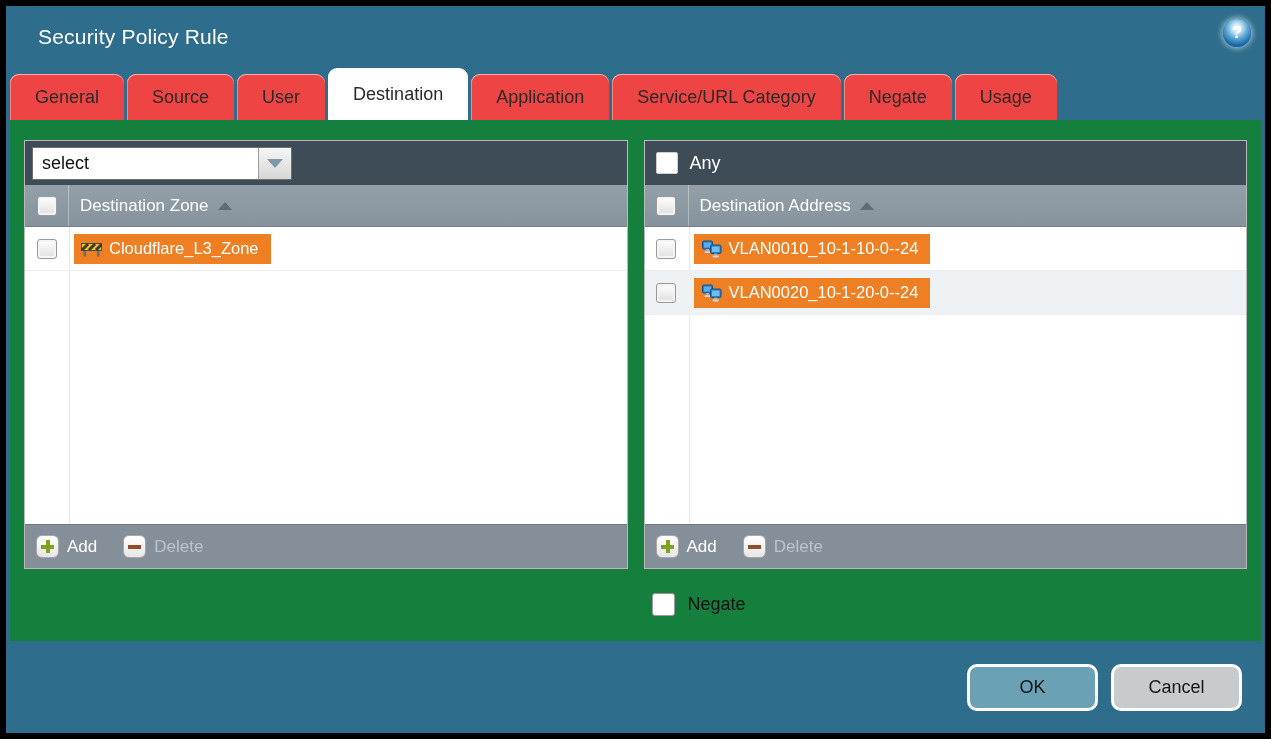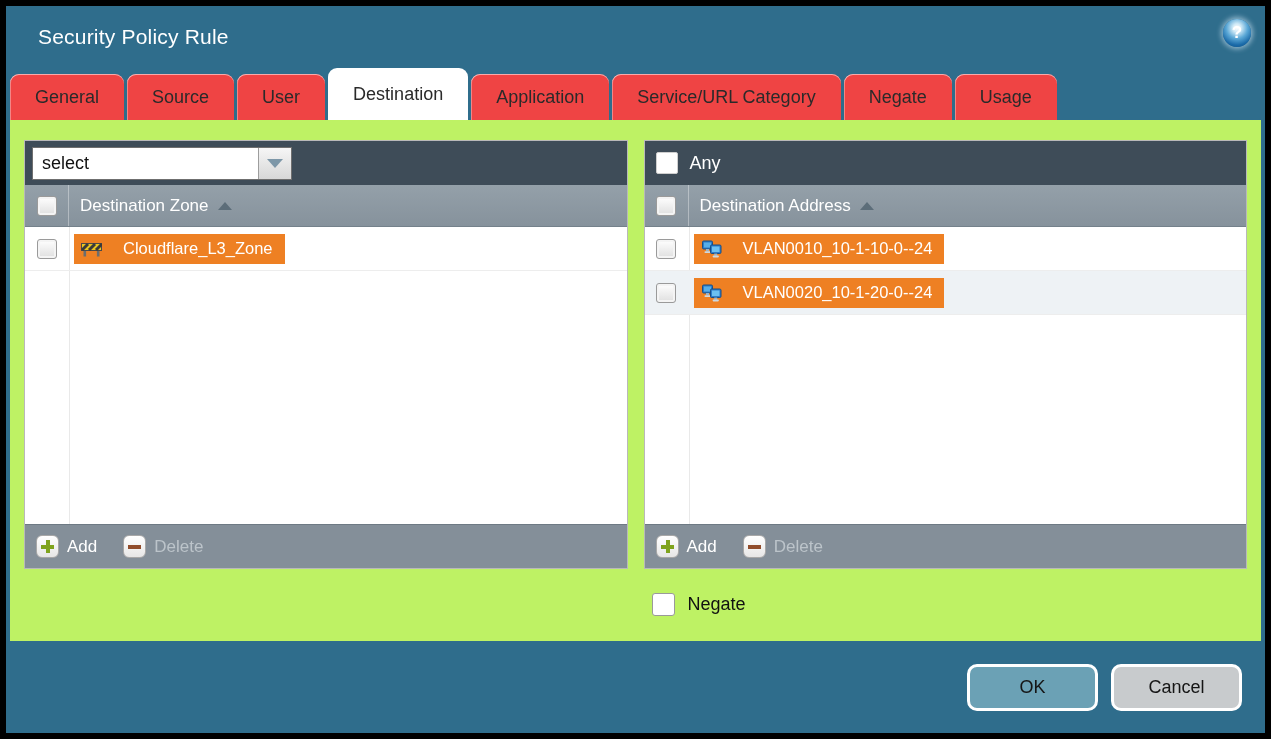--- a/index.html
+++ b/index.html
@@ -48,21 +48,21 @@
   }
   .tab.active {
     background:#ffffff;
     height:52px; line-height:52px;
     box-shadow:none;
   }
 
   
   .content {
     position:absolute; left:4px; right:4px; top:114px; bottom:92px;
-    background:#bef264;
+    background:#15803d;
     padding-left:36px;
   }
   .panels {
     position:absolute; top:20px; left:14px; right:14px; bottom:72px;
     display:flex; gap:16px;
   }
   .panel {
     flex:1; display:flex; flex-direction:column;
     border:1px solid #b9b9b9;
     background:#fff;
@@ -133,21 +133,21 @@
   }
   .row {
     height:44px; display:flex; align-items:center;
     border-bottom:1px solid #ededed;
   }
   .row.alt { background:#eef2f5; }
   .row .check-cell { border-right:1px solid transparent; }
   .chip {
     margin-left:5px;
     background:#ee8023; color:#fff;
-    display:inline-flex; align-items:center; gap:21px;
+    display:inline-flex; align-items:center; gap:7px;
     height:30px; padding:0 12px 0 7px;
     font-size:16.5px; white-space:nowrap;
     cursor:pointer;
   }
   .chip svg { display:block; }
 
   
   .panel-footer {
     height:44px; flex:0 0 44px;
     background:#848f99;

